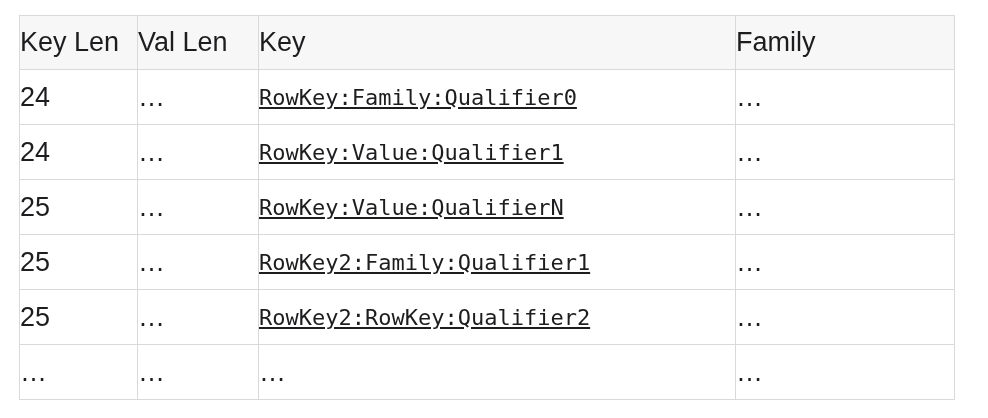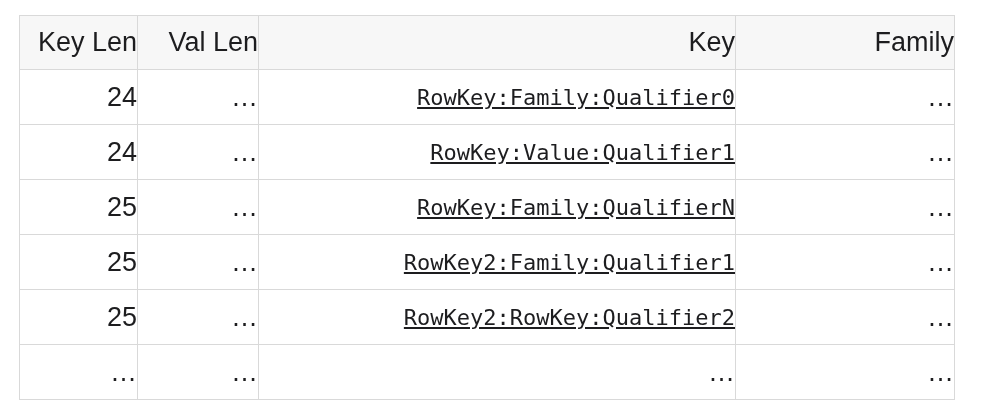--- a/index.html
+++ b/index.html
@@ -16,21 +16,21 @@
     top: 15px;
     border-collapse: collapse;
     table-layout: fixed;
   }
   .kv-table col.c0 { width: 118px; }
   .kv-table col.c1 { width: 121px; }
   .kv-table col.c2 { width: 477px; }
   .kv-table col.c3 { width: 219px; }
   .kv-table th, .kv-table td {
     border: 1px solid var(--border, #d9d9d9);
-    text-align: right;
+    text-align: left;
     vertical-align: middle;
     color: var(--text, #1d1d1f);
     padding: 0;
     overflow: hidden;
     white-space: nowrap;
   }
   .kv-table th {
     background: var(--header-bg, #f7f7f7);
     font: 400 27px "Liberation Sans", sans-serif;
     height: 53px;
@@ -72,21 +72,21 @@
         </tr>
         <tr>
           <td>24</td>
           <td>…</td>
           <td class="mono">RowKey:Value:Qualifier1</td>
           <td>…</td>
         </tr>
         <tr>
           <td>25</td>
           <td>…</td>
-          <td class="mono">RowKey:Family:QualifierN</td>
+          <td class="mono">RowKey:Value:QualifierN</td>
           <td>…</td>
         </tr>
         <tr>
           <td>25</td>
           <td>…</td>
           <td class="mono">RowKey2:Family:Qualifier1</td>
           <td>…</td>
         </tr>
         <tr>
           <td>25</td>

